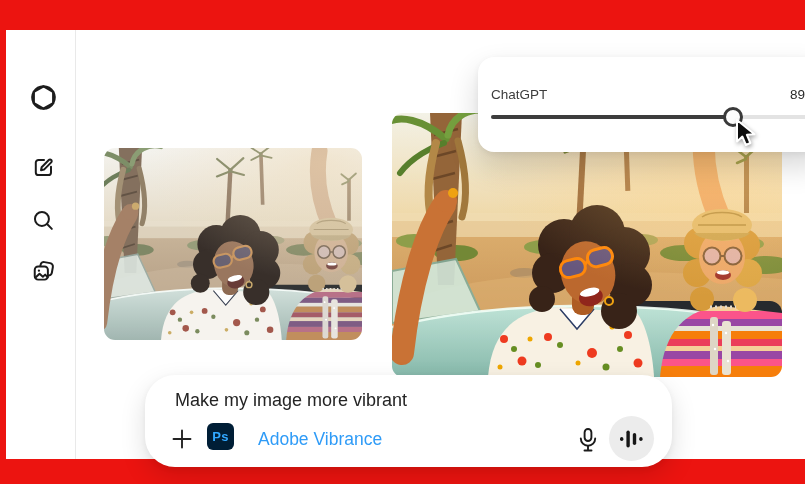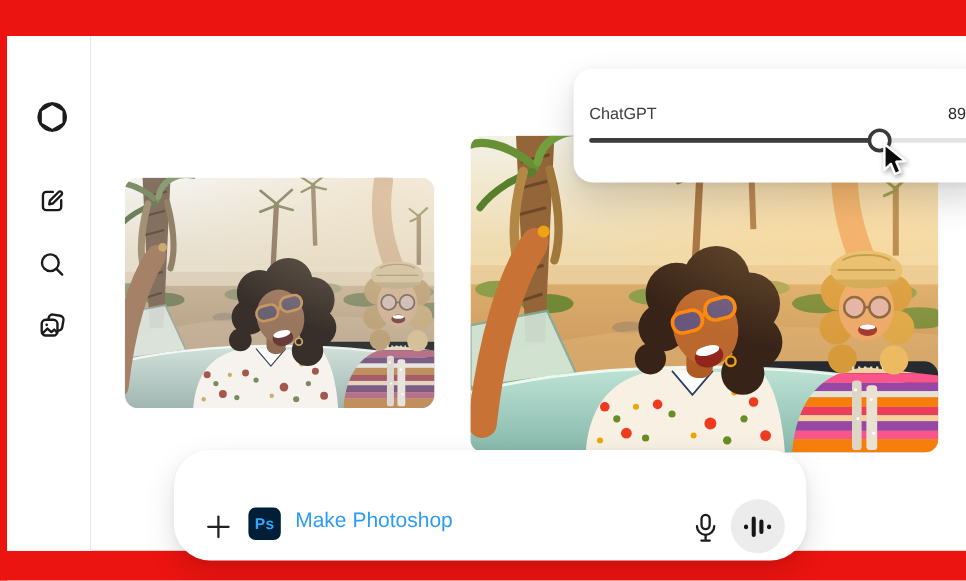--- a/index.html
+++ b/index.html
@@ -35,21 +35,21 @@
   .vib-fill{position:absolute;left:0;top:0;height:4px;border-radius:2px;background:var(--slider-fill,#3d3d3d);width:75%;}
   .vib-thumb{position:absolute;right:-10px;top:-8px;width:20px;height:20px;border-radius:50%;
     background:#fdfdfd;border:3px solid #3a3a3a;}
   
   .cursor{position:absolute;left:734px;top:119px;z-index:9;filter:drop-shadow(1px 2px 2px rgba(0,0,0,.35));}
   
   .composer{position:absolute;left:145px;top:375px;width:527px;height:92px;background:#fff;border-radius:30px;
     box-shadow:0 10px 26px rgba(0,0,0,.13), 0 2px 6px rgba(0,0,0,.05);z-index:7;}
   .composer-text{position:absolute;left:30px;top:15px;font-size:18px;color:#242424;}
   .plus-btn{position:absolute;left:22px;top:49px;width:30px;height:30px;background:none;border:none;padding:0;cursor:pointer;display:flex;align-items:center;justify-content:center;}
-  .tool-chip{position:absolute;left:62px;top:48px;display:flex;align-items:flex-start;gap:12px;cursor:pointer;}
+  .tool-chip{position:absolute;left:62px;top:48px;display:flex;align-items:flex-end;gap:24px;cursor:pointer;}
   .ps-badge{width:27px;height:27px;border-radius:6px;background:var(--ps-badge-bg,#001e36);color:var(--ps-badge-text,#31a8ff);
     font-size:13px;font-weight:bold;display:flex;align-items:center;justify-content:center;letter-spacing:.2px;}
   .tool-name{font-size:17.5px;color:var(--photoshop-blue,#2e9bf7);}
   .mic-btn{position:absolute;left:428px;top:50px;width:30px;height:30px;background:none;border:none;padding:0;cursor:pointer;display:flex;align-items:center;justify-content:center;}
   .voice-btn{position:absolute;left:464px;top:41px;width:45px;height:45px;border-radius:50%;background:var(--voice-button-bg,#ececec);
     border:none;cursor:pointer;display:flex;align-items:center;justify-content:center;padding:0;}
 </style>
 </head>
 <body>
 
@@ -252,29 +252,30 @@
     <span class="vib-label">ChatGPT</span>
     <span class="vib-value">89</span>
     <div class="vib-track">
       <div class="vib-fill" style="width: 75%;">
         <div class="vib-thumb"></div>
       </div>
     </div>
   </div>
 
   <div class="composer">
+    <div class="composer-text">Make my image more vibrant</div>
     <button class="plus-btn" aria-label="Add">
       <svg width="22" height="22" viewBox="0 0 22 22" stroke="#222" stroke-width="1.9" stroke-linecap="round">
         <line x1="11" y1="2.5" x2="11" y2="19.5"></line>
           <line x1="2.5" y1="11" x2="19.5" y2="11"></line>
       </svg>
     </button>
     <div class="tool-chip">
       <div class="ps-badge">Ps</div>
-      <span class="tool-name">Make Photoshop</span>
+      <span class="tool-name">Adobe Vibrance</span>
     </div>
     <button class="mic-btn" aria-label="Dictate">
       <svg width="24" height="26" viewBox="0 0 24 26" fill="none" stroke="#1c1c1c" stroke-width="1.9" stroke-linecap="round">
         <rect x="8.6" y="2" width="6.8" height="12" rx="3.4"></rect>
         <path d="M4.8 11.5 a7.2 7.2 0 0 0 14.4 0"></path>
         <line x1="12" y1="19" x2="12" y2="22.5"></line>
         <line x1="8.5" y1="23.5" x2="15.5" y2="23.5"></line>
       </svg>
     </button>
     <button class="voice-btn" aria-label="Voice mode">

